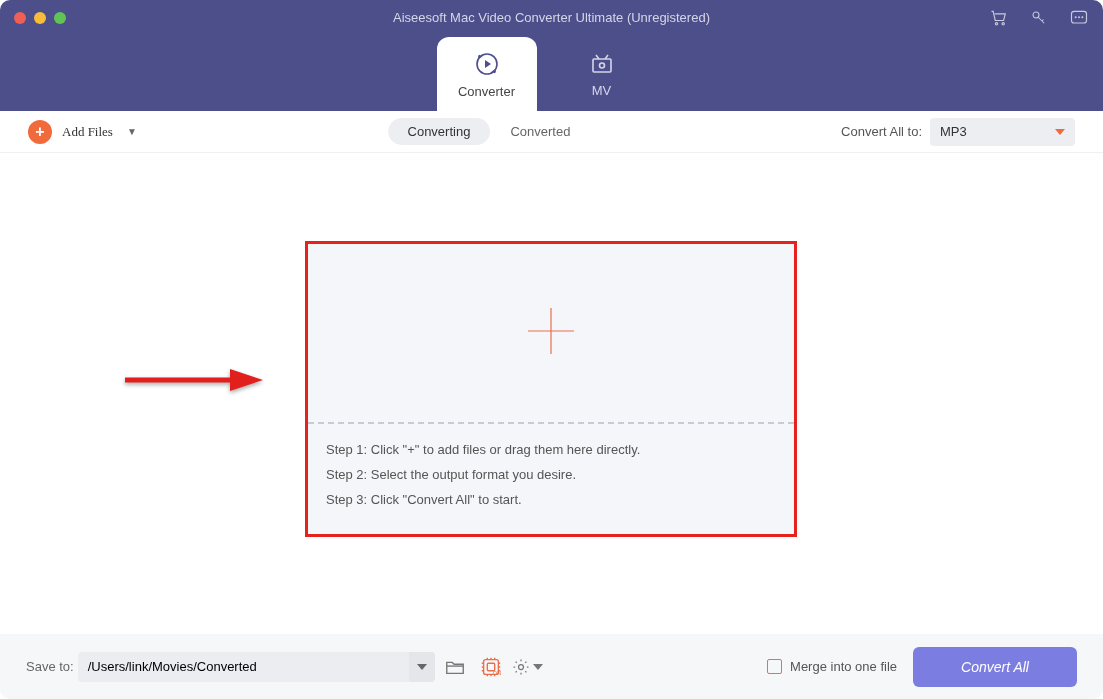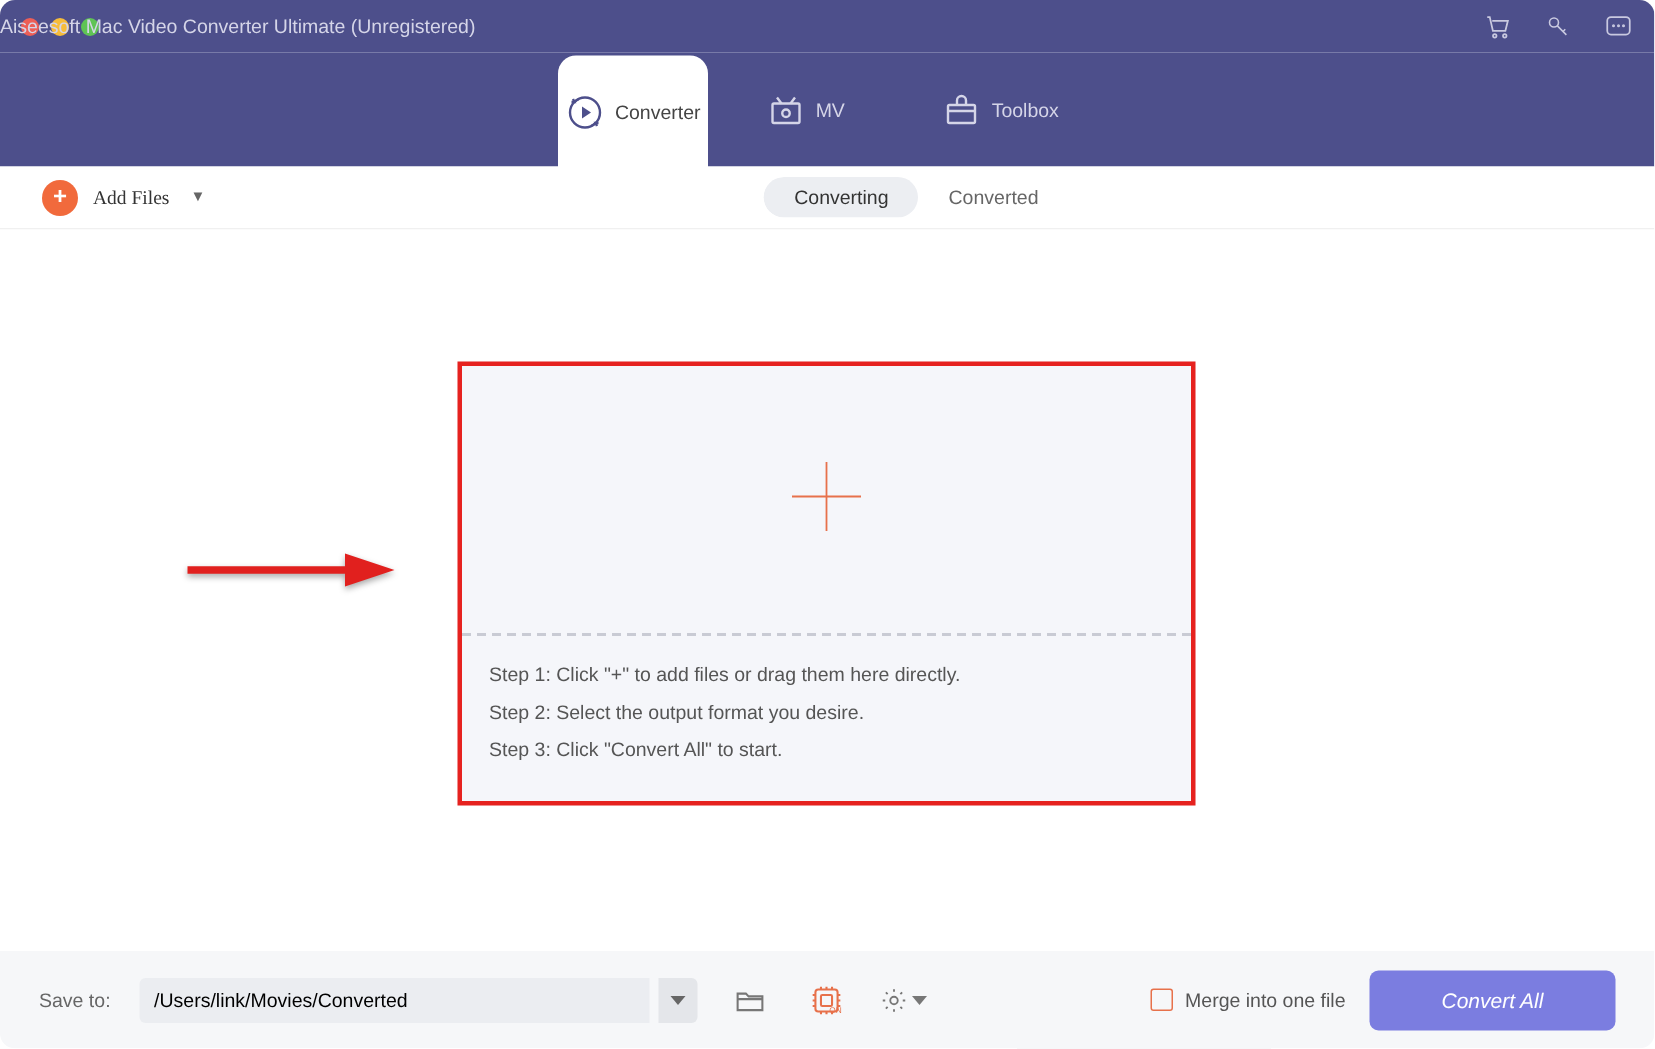--- a/index.html
+++ b/index.html
@@ -6,28 +6,28 @@
   body { background: #fff; width: 1103px; height: 699px; overflow: hidden; }
   .window { width: 1103px; height: 699px; display: flex; flex-direction: column; background: #fff; border-radius: 10px; overflow: hidden; }
 
   
   .titlebar { height: 35px; background: #4d4f8b; display: flex; align-items: center; padding: 0 14px; position: relative; }
   .traffic { display: flex; gap: 8px; }
   .dot { width: 12px; height: 12px; border-radius: 50%; }
   .dot.red { background: #ed5f57; }
   .dot.yellow { background: #f7bc3a; }
   .dot.green { background: #5fc454; }
-  .title { position: absolute; left: 0; right: 0; text-align: left; color: #d5d5e8; font-size: 13px; pointer-events: none; }
+  .title { position: absolute; left: 0; right: 0; text-align: center; color: #d5d5e8; font-size: 13px; pointer-events: none; }
   .titlebar-right { margin-left: auto; display: flex; gap: 20px; align-items: center; }
   .tb-icon { width: 20px; height: 20px; display:flex; align-items:center; justify-content:center; cursor:pointer; }
   .tb-icon svg { stroke: #c9c9e0; stroke-width: 1.4; fill: none; }
 
   
   .nav { height: 76px; background: #4d4f8b; display: flex; justify-content: center; align-items: flex-end; }
-  .nav-item { width: 130px; height: 76px; display: flex; align-items: center; justify-content: center; gap: 6px; color: #d5d5e8; font-size: 13px; cursor: pointer; }
+  .nav-item { width: 130px; height: 76px; display: flex; flex-direction: column; align-items: center; justify-content: center; gap: 6px; color: #d5d5e8; font-size: 13px; cursor: pointer; }
   .nav-item.active { background: #fff; color: #444; border-radius: 12px 12px 0 0; margin-bottom: -1px; height: 75px; }
   .nav-item svg { stroke: #d5d5e8; fill: none; stroke-width: 1.6; }
   .nav-item.active svg { stroke: #4d4f8b; }
   .nav .nav-item:first-child { width: 100px; }
 
   
   .toolbar { height: 42px; background: #fff; display: flex; align-items: center; padding: 0 28px; border-bottom: 1px solid #f0f0f0; gap: 10px; }
   .add-files { display:flex; align-items:center; gap: 10px; cursor:pointer; }
   .plus-circle { width: 24px; height: 24px; border-radius: 50%; background: #f16a3c; display:flex; align-items:center; justify-content:center; color:#fff; font-size:16px; font-weight:bold; }
   .add-label { font-size: 13px; color: #333; font-family: Liberation Serif, serif; }
@@ -48,21 +48,21 @@
   .dropzone { position: absolute; left: 305px; top: 88px; width: 492px; height: 296px; border: 3px solid #e6221f; background: #f5f6fa; }
   .drop-upper { height: 178px; display:flex; align-items:center; justify-content:center; cursor:pointer; }
   .big-plus svg { stroke: #e7714b; stroke-width: 1.2; }
   .dashline { height: 0; border-top: 2px dashed #c9cbd4; margin: 0 0px; }
   .steps { padding: 18px 18px 10px 18px; display:flex; flex-direction:column; gap: 10px; font-size: 13px; color: #555; }
 
   .arrow-annot { position:absolute; left: 120px; top: 212px; pointer-events:none; }
   .arrow-annot svg { filter: drop-shadow(0 2px 2px rgba(0,0,0,0.35)); }
 
   
-  .bottombar { height: 65px; background: #f6f7f9; display:flex; align-items:center; padding: 0 26px; gap: 19px; }
+  .bottombar { height: 65px; background: #f6f7f9; display:flex; align-items:center; padding: 0 26px; gap: 4px; }
   .save-label { font-size: 13px; color: #666; }
   .path-box { width: 340px; height: 30px; background: #ebedf1; border-radius: 4px 0 0 4px; display:flex; align-items:center; padding: 0 10px; font-size: 13px; color: #000000; }
   .path-drop { width: 26px; height: 30px; background: #e4e6ea; border-radius: 0 4px 4px 0; display:flex; align-items:center; justify-content:center; cursor:pointer; margin-left:-13px; }
   .path-drop .tri-down { border-top-color:#666; }
   .ic-btn { width: 32px; height: 30px; display:flex; align-items:center; justify-content:center; border-radius:4px; cursor:pointer; }
   .ic-btn svg { stroke:#777; fill:none; stroke-width:1.5; }
   .gpu-btn svg { stroke:#e7714b; }
   .gpu-btn .on-text { font-size:6px; fill:#e7714b; stroke:none; }
   .gear-drop { display:flex; align-items:center; gap:2px; }
 
@@ -118,38 +118,38 @@
       <span>Converter</span>
     </div>
     <div class="nav-item">
       <svg viewBox="0 0 28 28" width="28" height="28">
           <path d="M8 6l3 4M20 6l-3 4"></path>
           <rect x="5" y="10" width="18" height="13" rx="1"></rect>
           <circle cx="14" cy="16.5" r="2.5"></circle>
         </svg>
       <span>MV</span>
     </div>
-    <div class="nav-item">
-      <svg viewBox="0 0 28 28" width="28" height="28">
-          <rect x="5" y="11" width="18" height="12" rx="1"></rect>
-          <path d="M5 15h18M11 11V8a3 3 0 0 1 6 0v3"></path>
-        </svg>
-      <span>Toolbox</span>
-    </div>
   </div>
 
   <div class="toolbar">
     <div class="add-files">
       <div class="plus-circle">+</div>
       <span class="add-label">Add Files</span>
       <span class="chev">▼</span>
     </div>
     <div class="seg">
       <div class="seg-item active">Converting</div>
       <div class="seg-item">Converted</div>
+    </div>
+    <div class="convert-all-to">
+      <span class="label">Convert All to:</span>
+      <div class="format-select">
+        <span>MP3</span>
+        <span class="tri-down"></span>
+      </div>
     </div>
   </div>
 
   <div class="main">
     <div class="dropzone">
       <div class="drop-upper">
         <span class="big-plus">
           <svg width="54" height="54" viewBox="0 0 54 54">
               <line x1="27" y1="4" x2="27" y2="50"></line>
               <line x1="4" y1="27" x2="50" y2="27"></line>

